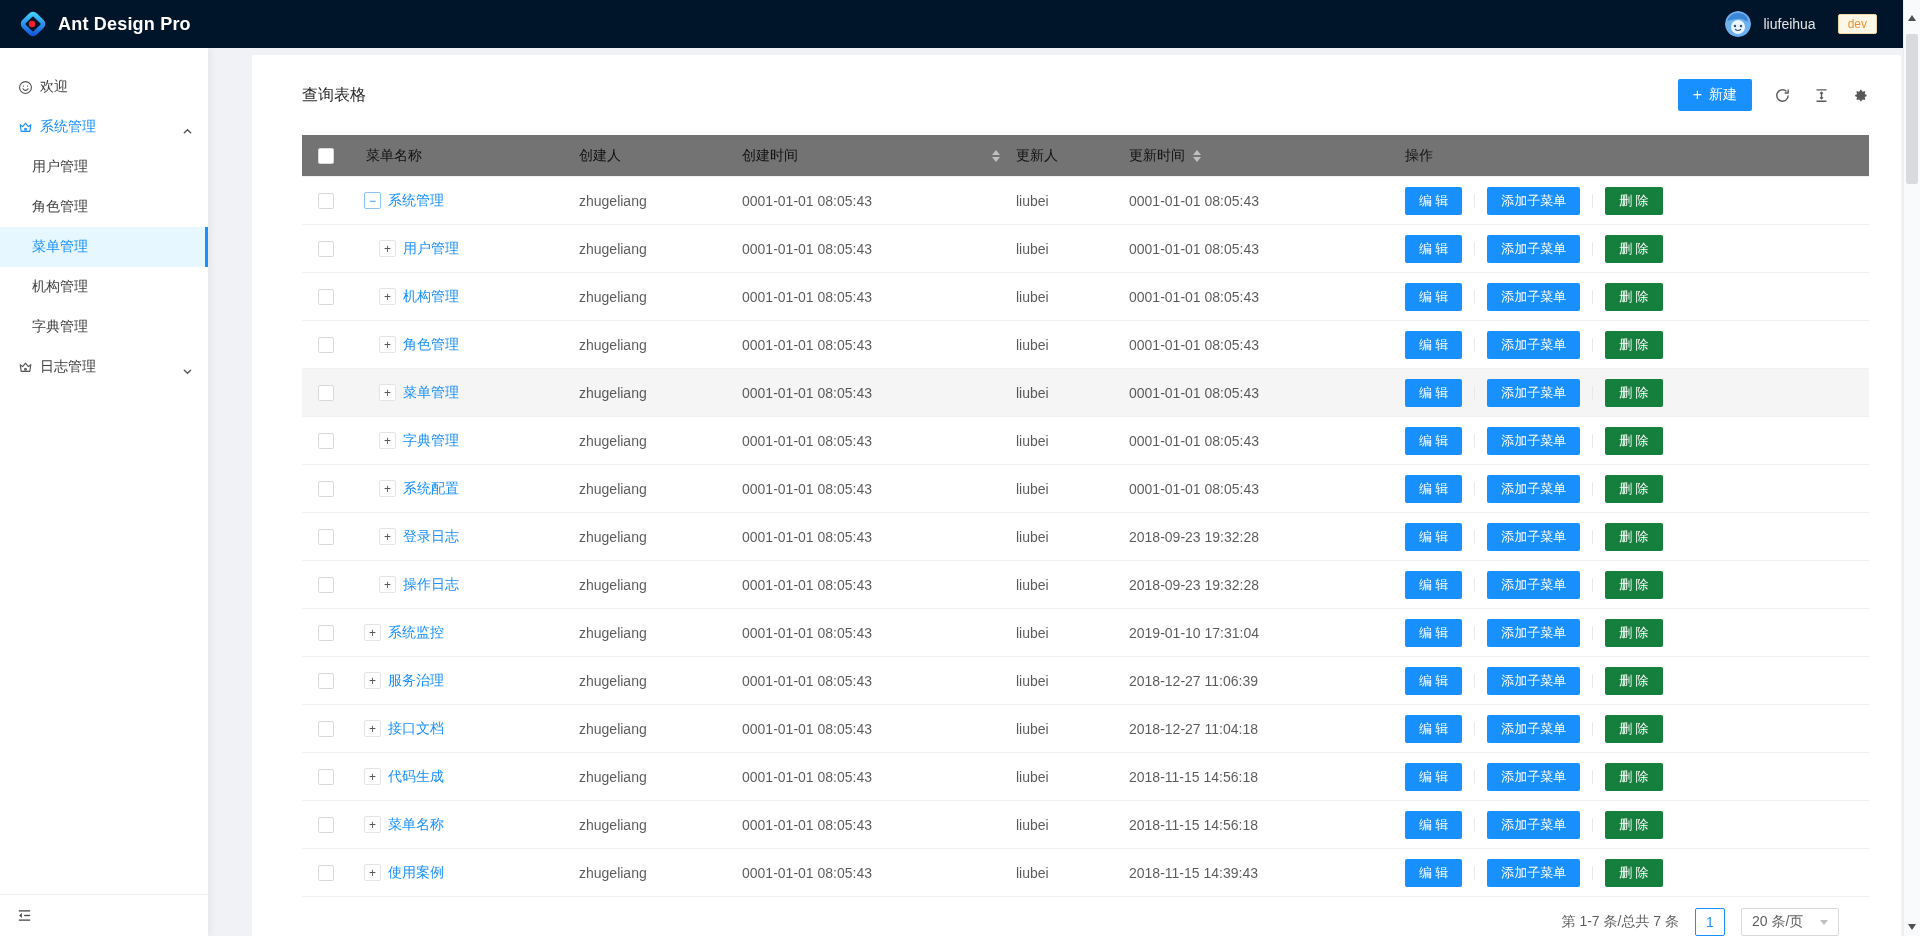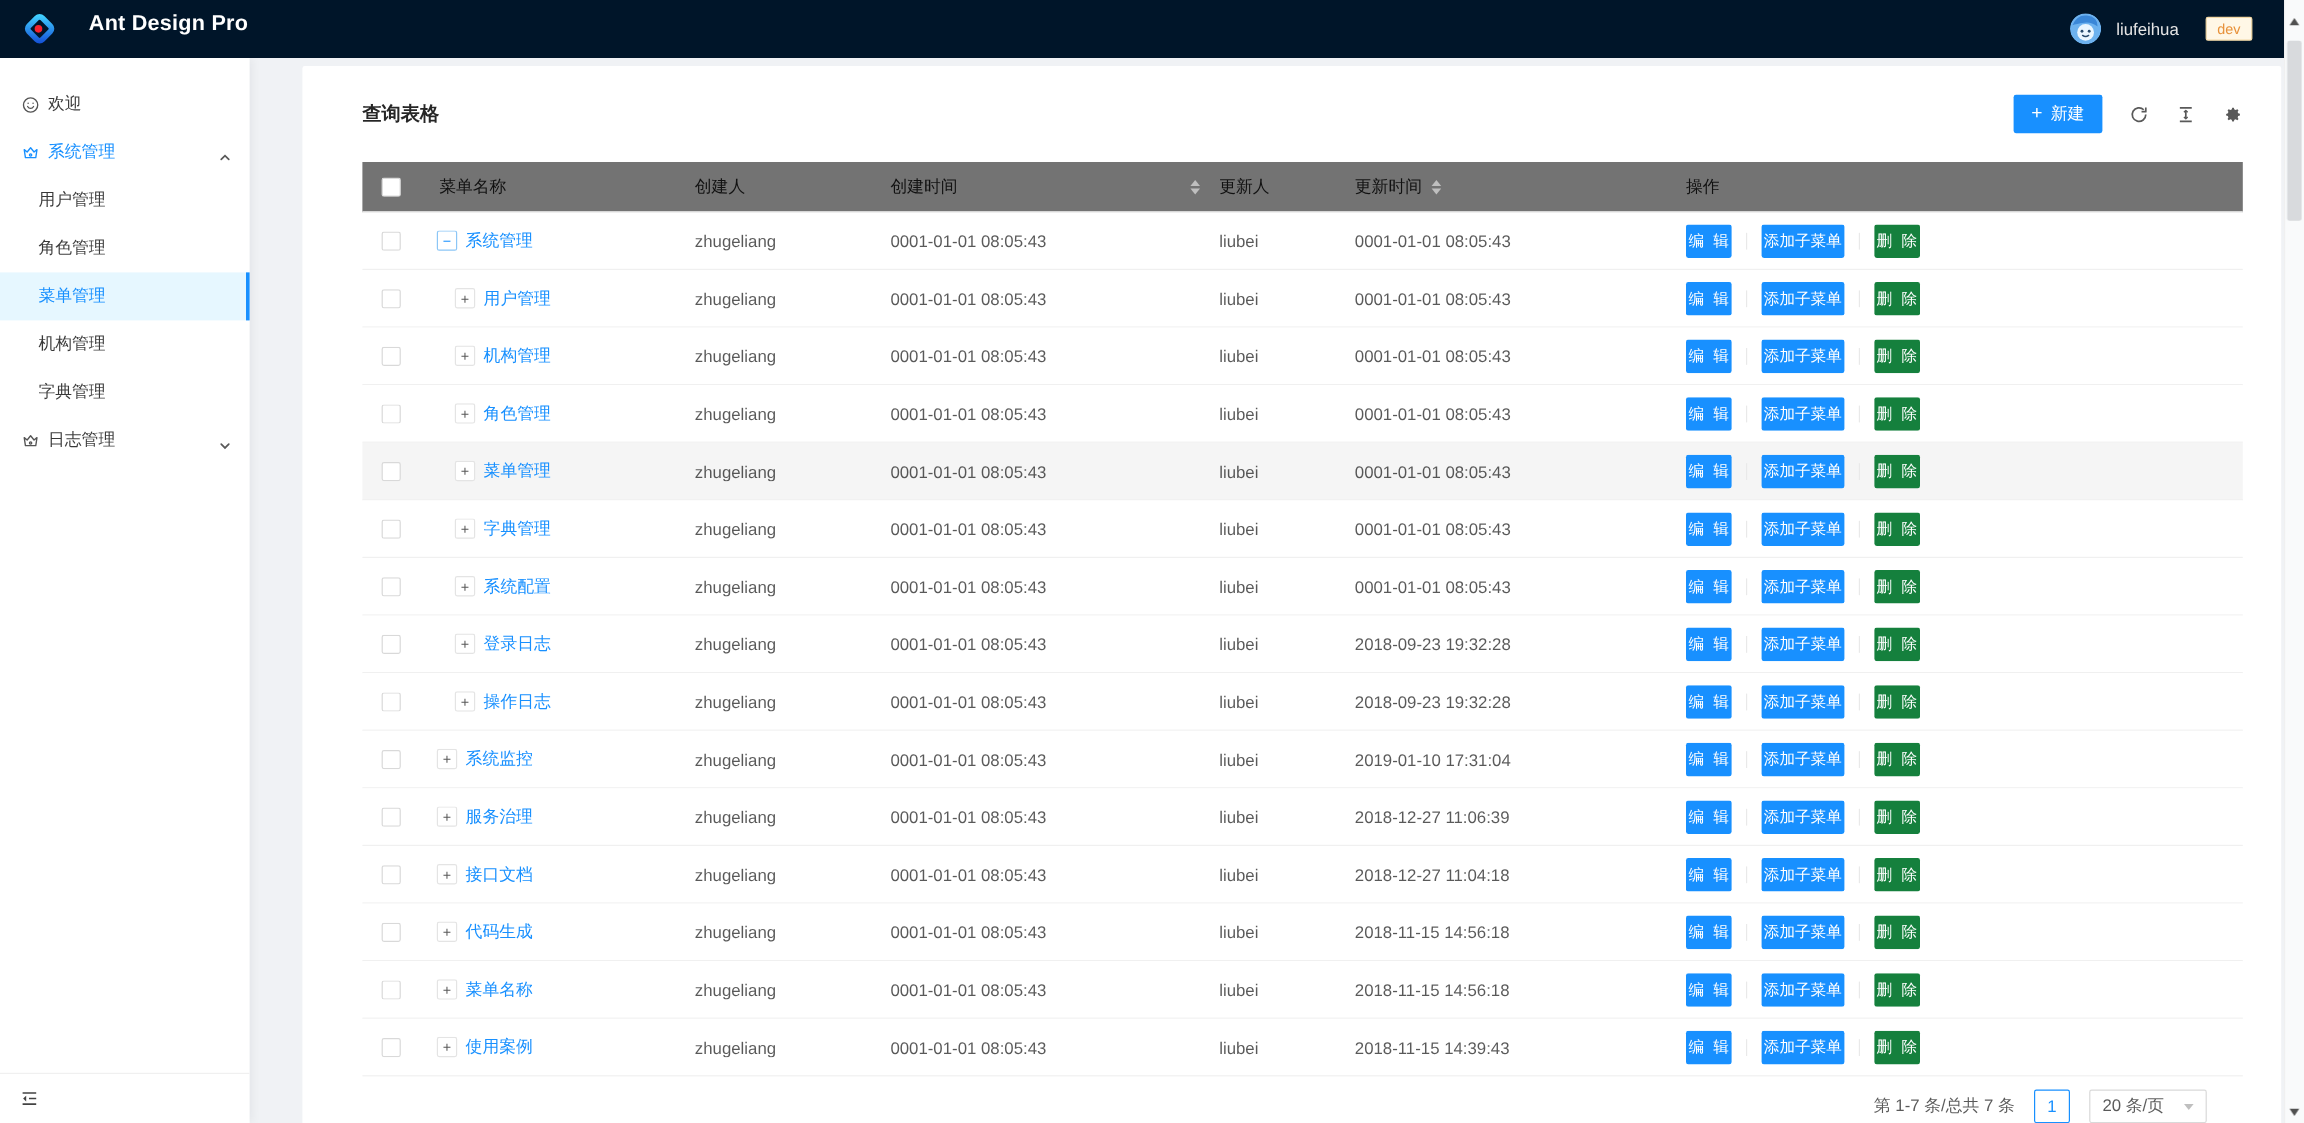--- a/index.html
+++ b/index.html
@@ -2,21 +2,21 @@
 <html><head>
 <meta charset="utf-8">
 <style>
   html,body{width:1920px;height:936px;margin:0;overflow:hidden;background:#f0f2f5;
     font-family:"Liberation Sans","DejaVu Sans",sans-serif;font-size:14px;color:rgba(0,0,0,.65);}
   *{box-sizing:border-box;}
 
   
   .top-header{position:fixed;left:0;top:0;right:17px;height:48px;background:#001529;
     display:flex;align-items:center;padding:0 26px 0 18px;z-index:30;}
-  .logo-wrap{display:flex;align-items:flex-start;gap:26px;}
+  .logo-wrap{display:flex;align-items:center;gap:10px;}
   .logo-title{color:#fff;font-size:18px;font-weight:bold;letter-spacing:.2px;}
   .header-right{margin-left:auto;display:flex;align-items:center;gap:10px;}
   .avatar{width:26px;height:26px;border-radius:50%;overflow:hidden;flex:0 0 auto;}
   .username{color:#e5e5e5;font-size:14px;margin-left:2px;}
   .env-tag{margin-left:12px;background:#fff7e6;border:1px solid #f1d7a4;color:#e8923a;
     font-size:12px;line-height:18px;padding:0 9px;border-radius:2px;}
 
   
   .sidebar{position:fixed;left:0;top:48px;bottom:0;width:208px;background:#fff;
     box-shadow:2px 0 8px rgba(0,21,41,.06);z-index:20;padding-top:19px;}
@@ -29,21 +29,21 @@
   .menu-item.selected{background:#e6f7ff;color:#1890ff;}
   .menu-item.selected::after{content:"";position:absolute;right:0;top:0;bottom:0;width:3px;background:#1890ff;}
   .menu-arrow{position:absolute;right:16px;top:50%;margin-top:-4px;width:9px;height:9px;}
   .sidebar-footer{position:absolute;left:0;right:0;bottom:0;height:42px;border-top:1px solid #f0f0f0;
     display:flex;align-items:center;padding-left:16px;}
 
   
   .main{margin-left:208px;padding:55px 19px 0 44px;}
   .card{background:#fff;border-radius:2px;min-height:920px;}
   .toolbar{height:80px;display:flex;align-items:center;padding:0 32px 0 50px;}
-  .page-title{font-size:16px;font-weight:700;color:rgba(0,0,0,.85);}
+  .page-title{font-size:16px;font-weight:400;color:rgba(0,0,0,.85);}
   .toolbar-actions{margin-left:auto;display:flex;align-items:center;gap:22px;}
   .btn-new{height:32px;background:#1890ff;color:#fff;border:none;border-radius:2px;
     font-size:14px;padding:0 15px;display:inline-flex;align-items:center;gap:7px;cursor:pointer;
     font-family:inherit;}
   .tool-icon{width:17px;height:17px;display:inline-flex;cursor:pointer;color:#595959;}
 
   
   .ptable{margin:0 32px 0 50px;}
   .trow,.thead-row{display:flex;align-items:center;border-bottom:1px solid #f0f0f0;}
   .thead-row{background:#737373;height:42px;color:rgba(0,0,0,.85);font-weight:500;}
@@ -61,22 +61,22 @@
   .expander{width:17px;height:17px;border:1px solid #e4e4e4;border-radius:2px;background:#fff;
     display:inline-flex;align-items:center;justify-content:center;font-size:12px;line-height:1;
     color:#595959;cursor:pointer;flex:0 0 auto;margin-right:7px;}
   .expander.minus{border-color:#8cc6f6;color:#1890ff;}
   .menu-link{color:#1890ff;cursor:pointer;text-decoration:none;}
   .sorter{display:inline-flex;flex-direction:column;gap:2px;margin-left:8px;cursor:pointer;}
   .caret-up{width:0;height:0;border-left:4px solid transparent;border-right:4px solid transparent;
     border-bottom:5px solid #bfbfbf;}
   .caret-down{width:0;height:0;border-left:4px solid transparent;border-right:4px solid transparent;
     border-top:5px solid #bfbfbf;}
-  .op-btn{height:28px;border:none;border-radius:2px;color:#fff;font-size:13px;padding:0 2px;
-    cursor:pointer;font-family:Liberation Mono, monospace;white-space:nowrap;}
+  .op-btn{height:28px;border:none;border-radius:2px;color:#fff;font-size:13px;padding:0 14px;
+    cursor:pointer;font-family:Liberation Serif, serif;white-space:nowrap;}
   .op-blue{background:#1890ff;}
   .op-red{background:#15803d;}
   .op-sep{width:1px;height:14px;background:#e9e9e9;margin:0 12px;flex:0 0 auto;}
 
   
   .pagination{margin-top:9px;height:32px;display:flex;align-items:center;justify-content:flex-end;
     padding-right:62px;gap:16px;color:rgba(0,0,0,.65);}
   .page-num{width:30px;height:28px;border:1px solid #1890ff;border-radius:2px;color:#1890ff;
     display:flex;align-items:center;justify-content:center;background:#fff;cursor:pointer;}
   .page-size{height:28px;min-width:98px;border:1px solid #d9d9d9;border-radius:2px;background:#fff;

